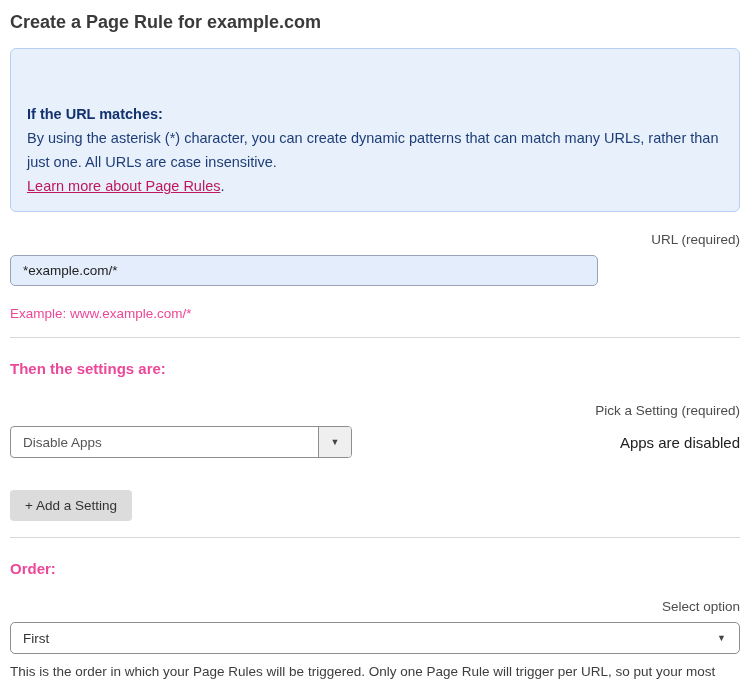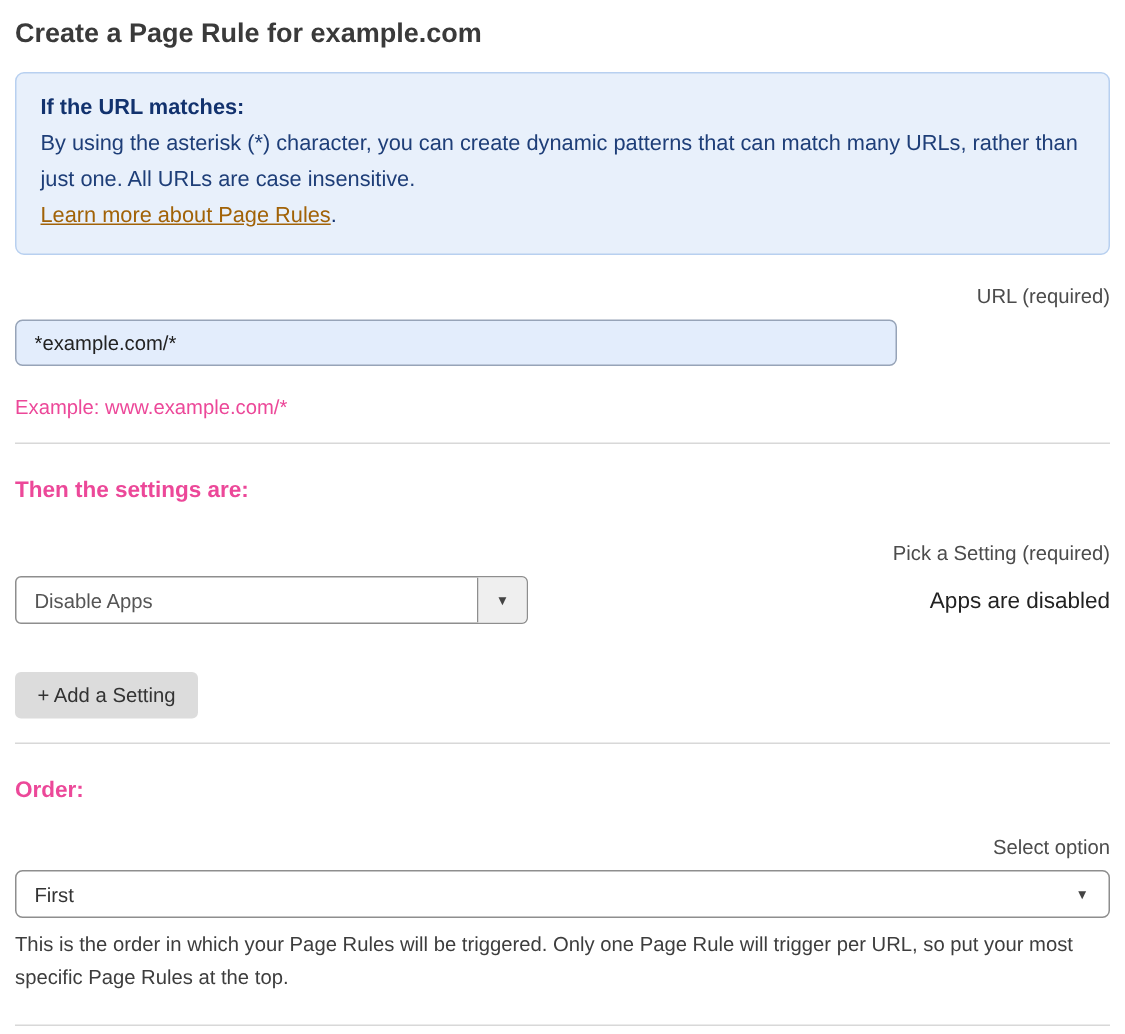--- a/index.html
+++ b/index.html
@@ -25,23 +25,24 @@
     border-radius: 6px;
     padding: 11px 16px 13px 16px;
     font-size: 14.5px;
     line-height: 24px;
     color: #1e3e78;
     margin-bottom: 20px;
   }
   .info-box .info-heading {
     font-weight: bold;
     color: #12326e;
+    margin-top: 42px;
   }
   .info-box a.info-link {
-    color: #a16207;
+    color: #be185d;
     text-decoration: underline;
     cursor: pointer;
   }
   .info-box .info-link-suffix { color: #12326e; }
 
   .field-label {
     font-size: 13.5px;
     color: #4c4c4c;
     margin: 0 0 8px 0;
     text-align: right;

